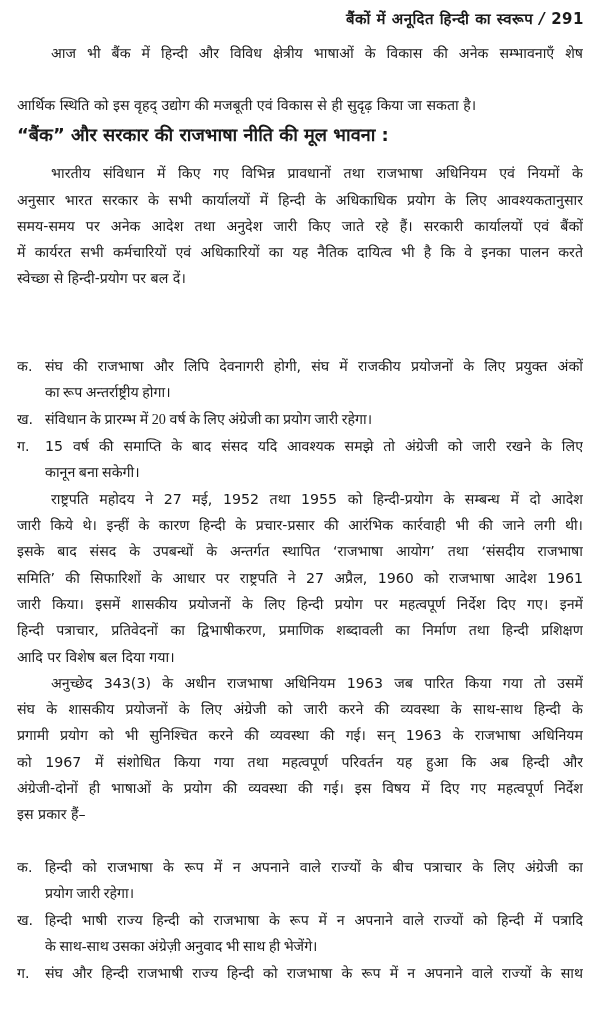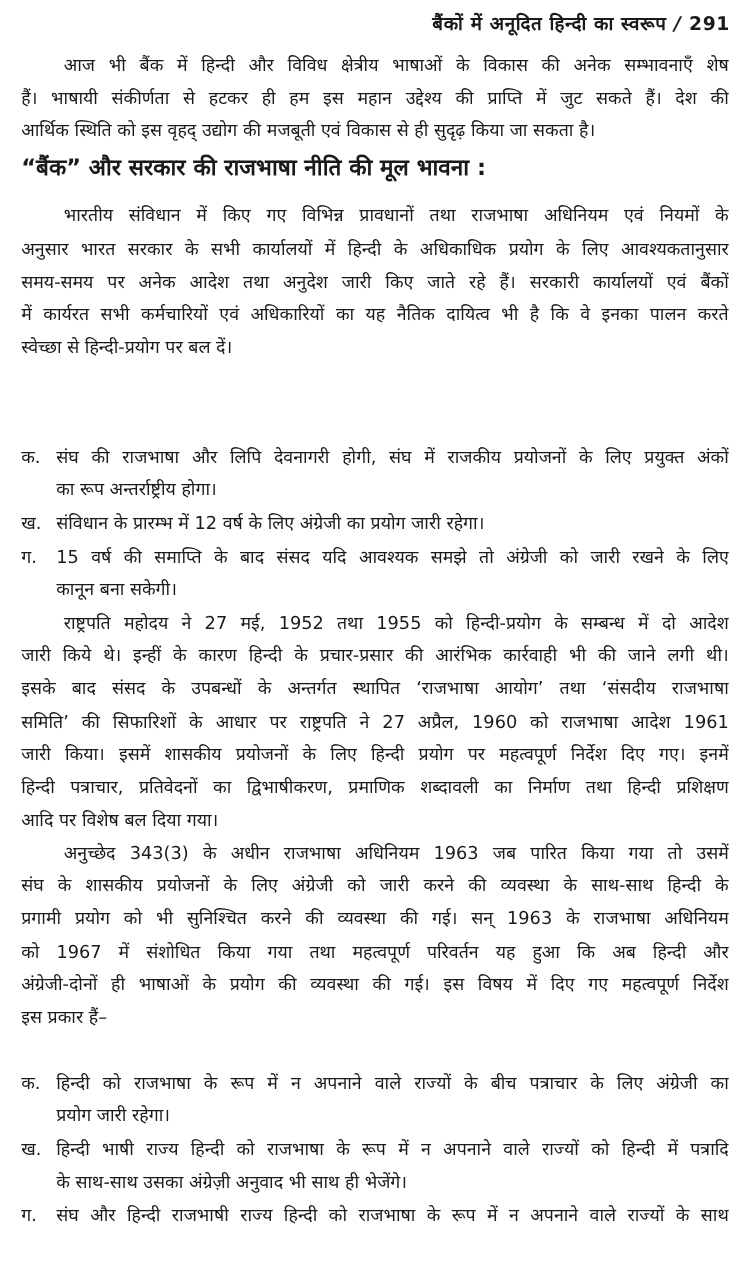--- a/index.html
+++ b/index.html
@@ -25,54 +25,53 @@
   .line.indent { left: 51px; }
   .line.last { text-align-last: left; }
   .heading {
     position: absolute; left: 17px;
     font-weight: bold; font-size: 18px; line-height: 30px;
     white-space: nowrap;
   }
   .item { position: absolute; left: 17px; right: 17px; height: 26px; line-height: 26px; font-size: 14.2px; white-space: nowrap; }
   .item .marker { position: absolute; left: 0; width: 26px; }
   .item .text { position: absolute; left: 28px; right: 0; overflow: hidden; text-align: justify; text-align-last: justify; }
-  .item.last .text { text-align-last: left; }
+  .item.last .text { text-align-last: left; font-family: Liberation Serif, serif; }
 </style>
 </head>
 <body>
 
 <div class="page">
 
   <div class="running-header">
     <span>बैंकों में अनूदित हिन्दी का स्वरूप</span><span class="sep">/</span><span>291</span>
   </div>
 
   <div class="line indent" style="top:40px">आज भी बैंक में हिन्दी और विविध क्षेत्रीय भाषाओं के विकास की अनेक सम्भावनाएँ शेष</div>
-  <div class="line" style="top:66px">हैं। भाषायी संकीर्णता से हटकर ही हम इस महान उद्देश्य की प्राप्ति में जुट सकते हैं। देश की</div>
   <div class="line last" style="top:92px">आर्थिक स्थिति को इस वृहद् उद्योग की मजबूती एवं विकास से ही सुदृढ़ किया जा सकता है।</div>
 
   <div class="heading" style="top:120px">“बैंक” और सरकार की राजभाषा नीति की मूल भावना :</div>
 
   <div class="line indent" style="top:160px">भारतीय संविधान में किए गए विभिन्न प्रावधानों तथा राजभाषा अधिनियम एवं नियमों के</div>
   <div class="line" style="top:187px">अनुसार भारत सरकार के सभी कार्यालयों में हिन्दी के अधिकाधिक प्रयोग के लिए आवश्यकतानुसार</div>
   <div class="line" style="top:213px">समय-समय पर अनेक आदेश तथा अनुदेश जारी किए जाते रहे हैं। सरकारी कार्यालयों एवं बैंकों</div>
   <div class="line" style="top:239px">में कार्यरत सभी कर्मचारियों एवं अधिकारियों का यह नैतिक दायित्व भी है कि वे इनका पालन करते</div>
   <div class="line last" style="top:265px">स्वेच्छा से हिन्दी-प्रयोग पर बल दें।</div>
 
 
   <div class="item" style="top:353px">
     <span class="marker">क.</span>
     <span class="text">संघ की राजभाषा और लिपि देवनागरी होगी, संघ में राजकीय प्रयोजनों के लिए प्रयुक्त अंकों</span>
   </div>
   <div class="item last" style="top:379px">
     <span class="text">का रूप अन्तर्राष्ट्रीय होगा।</span>
   </div>
   <div class="item last" style="top:406px">
     <span class="marker">ख.</span>
-    <span class="text">संविधान के प्रारम्भ में 12 वर्ष के लिए अंग्रेजी का प्रयोग जारी रहेगा।</span>
+    <span class="text">संविधान के प्रारम्भ में 20 वर्ष के लिए अंग्रेजी का प्रयोग जारी रहेगा।</span>
   </div>
   <div class="item" style="top:433px">
     <span class="marker">ग.</span>
     <span class="text">15 वर्ष की समाप्ति के बाद संसद यदि आवश्यक समझे तो अंग्रेजी को जारी रखने के लिए</span>
   </div>
   <div class="item last" style="top:459px">
     <span class="text">कानून बना सकेगी।</span>
   </div>
 
   <div class="line indent" style="top:486px">राष्ट्रपति महोदय ने 27 मई, 1952 तथा 1955 को हिन्दी-प्रयोग के सम्बन्ध में दो आदेश</div>

